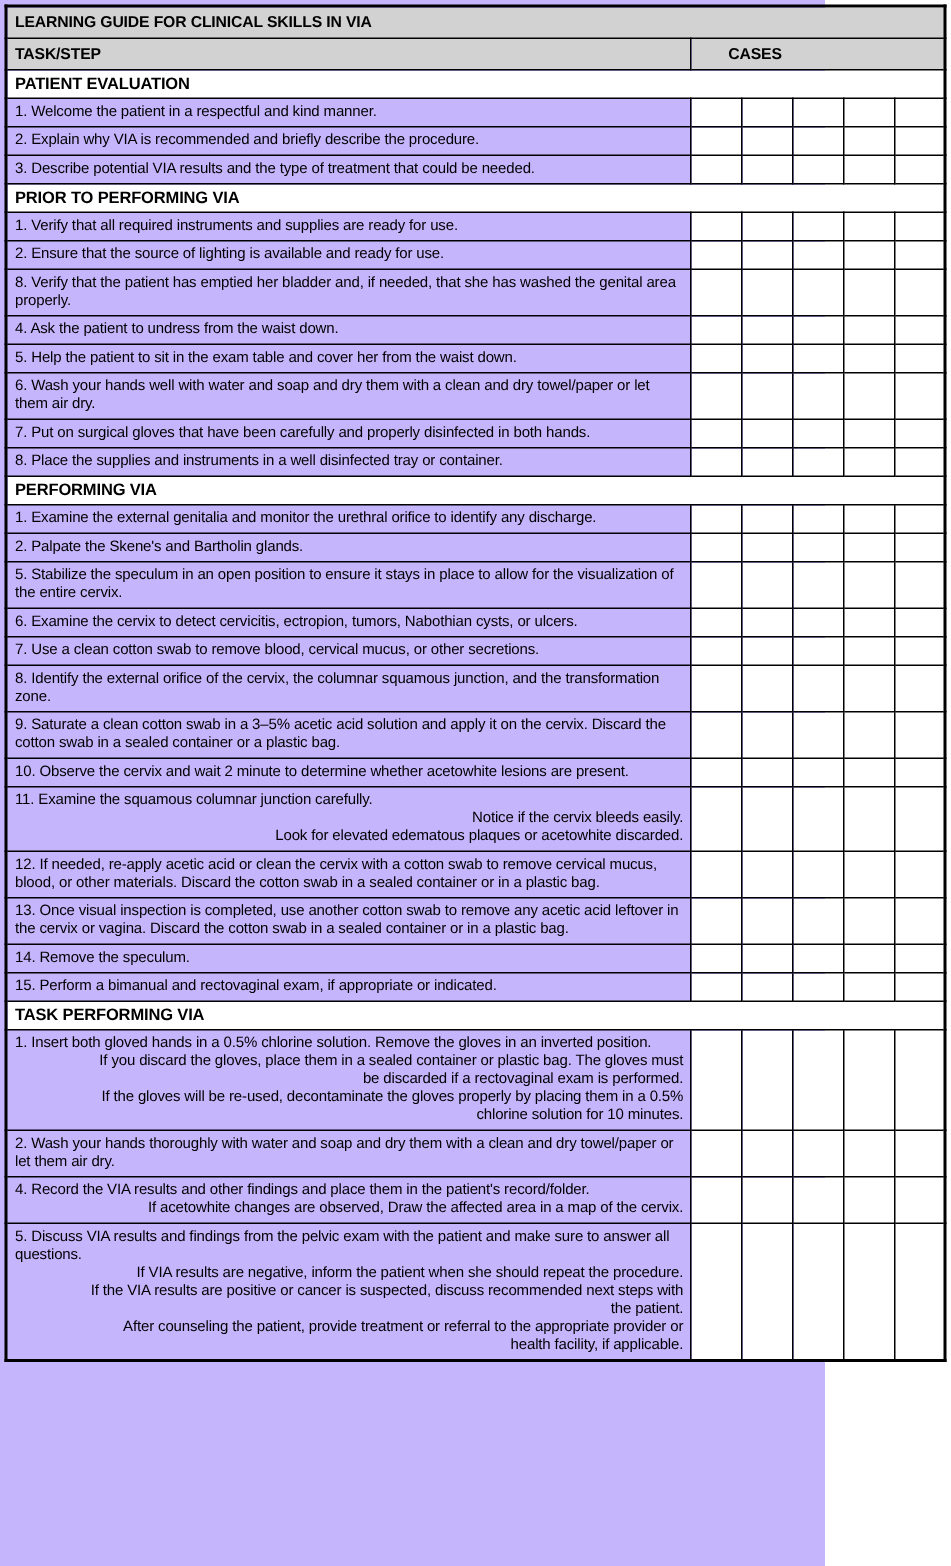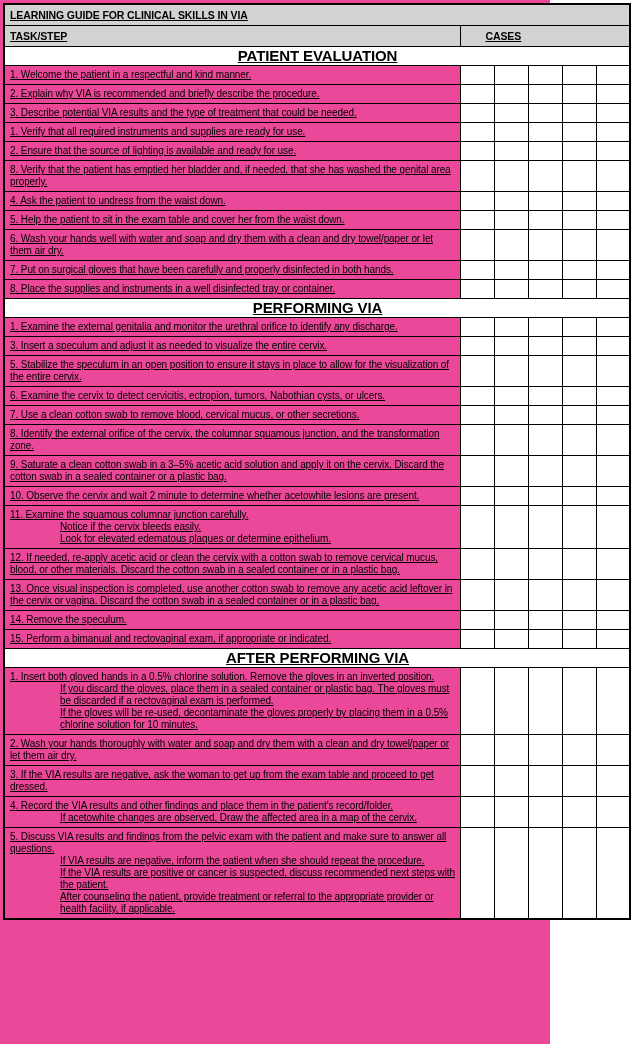--- a/index.html
+++ b/index.html
@@ -4,24 +4,23 @@
 <style>
   html, body {
     margin: 0;
     padding: 0;
     background: #ffffff;
     font-family: "Liberation Sans", sans-serif;
   }
   .page {
     width: 550px;
     height: 1044px;
-    background: #ec4899;
+    background: #c4b5fd;
     box-sizing: border-box;
     padding: 3px;
-    text-decoration: underline;
   }
   table.guide {
     border-collapse: collapse;
     table-layout: fixed;
     width: 628px;
     border: 2px solid #000000;
     color: #000000;
     font-size: 10px;
     line-height: 12px;
     letter-spacing: -0.1px;
@@ -38,26 +37,25 @@
   th.title-cell,
   th.colhead {
     background: #d2d2d2;
     font-weight: bold;
     font-size: 10.5px;
     padding-top: 4px;
     padding-bottom: 4px;
   }
   td.section {
     font-weight: bold;
-    font-size: 15px;
+    font-size: 11px;
     background: #ffffff;
-    text-align: center;
   }
   td.task .main { margin: 0; }
-  td.task .sub { margin-left: 50px; }
+  td.task .sub { margin-left: 50px; text-align: right; }
   td.case { background: #ffffff; }
 </style>
 </head>
 <body>
 
 <div class="page">
   <table class="guide">
     <colgroup>
       <col class="task-col">
       <col class="case-col">
@@ -103,20 +101,23 @@
           <td class="task">
             <div class="main">3. Describe potential VIA results and the type of treatment that could be needed.</div>
           </td>
           <td class="case"></td>
           <td class="case"></td>
           <td class="case"></td>
           <td class="case"></td>
           <td class="case"></td>
         </tr>
         <tr>
+          <td class="section" colspan="6">PRIOR TO PERFORMING VIA</td>
+        </tr>
+        <tr>
           <td class="task">
             <div class="main">1. Verify that all required instruments and supplies are ready for use.</div>
           </td>
           <td class="case"></td>
           <td class="case"></td>
           <td class="case"></td>
           <td class="case"></td>
           <td class="case"></td>
         </tr>
         <tr>
@@ -197,21 +198,21 @@
             <div class="main">1. Examine the external genitalia and monitor the urethral orifice to identify any discharge.</div>
           </td>
           <td class="case"></td>
           <td class="case"></td>
           <td class="case"></td>
           <td class="case"></td>
           <td class="case"></td>
         </tr>
         <tr>
           <td class="task">
-            <div class="main">3. Insert a speculum and adjust it as needed to visualize the entire cervix.</div>
+            <div class="main">2. Palpate the Skene's and Bartholin glands.</div>
           </td>
           <td class="case"></td>
           <td class="case"></td>
           <td class="case"></td>
           <td class="case"></td>
           <td class="case"></td>
         </tr>
         <tr>
           <td class="task">
             <div class="main">5. Stabilize the speculum in an open position to ensure it stays in place to allow for the visualization of the entire cervix.</div>
@@ -269,21 +270,21 @@
           <td class="case"></td>
           <td class="case"></td>
           <td class="case"></td>
           <td class="case"></td>
           <td class="case"></td>
         </tr>
         <tr>
           <td class="task">
             <div class="main">11. Examine the squamous columnar junction carefully.</div>
             <div class="sub">Notice if the cervix bleeds easily.</div>
-            <div class="sub">Look for elevated edematous plaques or determine epithelium.</div>
+            <div class="sub">Look for elevated edematous plaques or acetowhite discarded.</div>
           </td>
           <td class="case"></td>
           <td class="case"></td>
           <td class="case"></td>
           <td class="case"></td>
           <td class="case"></td>
         </tr>
         <tr>
           <td class="task">
             <div class="main">12. If needed, re-apply acetic acid or clean the cervix with a cotton swab to remove cervical mucus, blood, or other materials. Discard the cotton swab in a sealed container or in a plastic bag.</div>
@@ -318,47 +319,37 @@
           <td class="task">
             <div class="main">15. Perform a bimanual and rectovaginal exam, if appropriate or indicated.</div>
           </td>
           <td class="case"></td>
           <td class="case"></td>
           <td class="case"></td>
           <td class="case"></td>
           <td class="case"></td>
         </tr>
         <tr>
-          <td class="section" colspan="6">AFTER PERFORMING VIA</td>
+          <td class="section" colspan="6">TASK PERFORMING VIA</td>
         </tr>
         <tr>
           <td class="task">
             <div class="main">1. Insert both gloved hands in a 0.5% chlorine solution. Remove the gloves in an inverted position.</div>
             <div class="sub">If you discard the gloves, place them in a sealed container or plastic bag. The gloves must be discarded if a rectovaginal exam is performed.</div>
             <div class="sub">If the gloves will be re-used, decontaminate the gloves properly by placing them in a 0.5% chlorine solution for 10 minutes.</div>
           </td>
           <td class="case"></td>
           <td class="case"></td>
           <td class="case"></td>
           <td class="case"></td>
           <td class="case"></td>
         </tr>
         <tr>
           <td class="task">
             <div class="main">2. Wash your hands thoroughly with water and soap and dry them with a clean and dry towel/paper or let them air dry.</div>
-          </td>
-          <td class="case"></td>
-          <td class="case"></td>
-          <td class="case"></td>
-          <td class="case"></td>
-          <td class="case"></td>
-        </tr>
-        <tr>
-          <td class="task">
-            <div class="main">3. If the VIA results are negative, ask the woman to get up from the exam table and proceed to get dressed.</div>
           </td>
           <td class="case"></td>
           <td class="case"></td>
           <td class="case"></td>
           <td class="case"></td>
           <td class="case"></td>
         </tr>
         <tr>
           <td class="task">
             <div class="main">4. Record the VIA results and other findings and place them in the patient's record/folder.</div>

